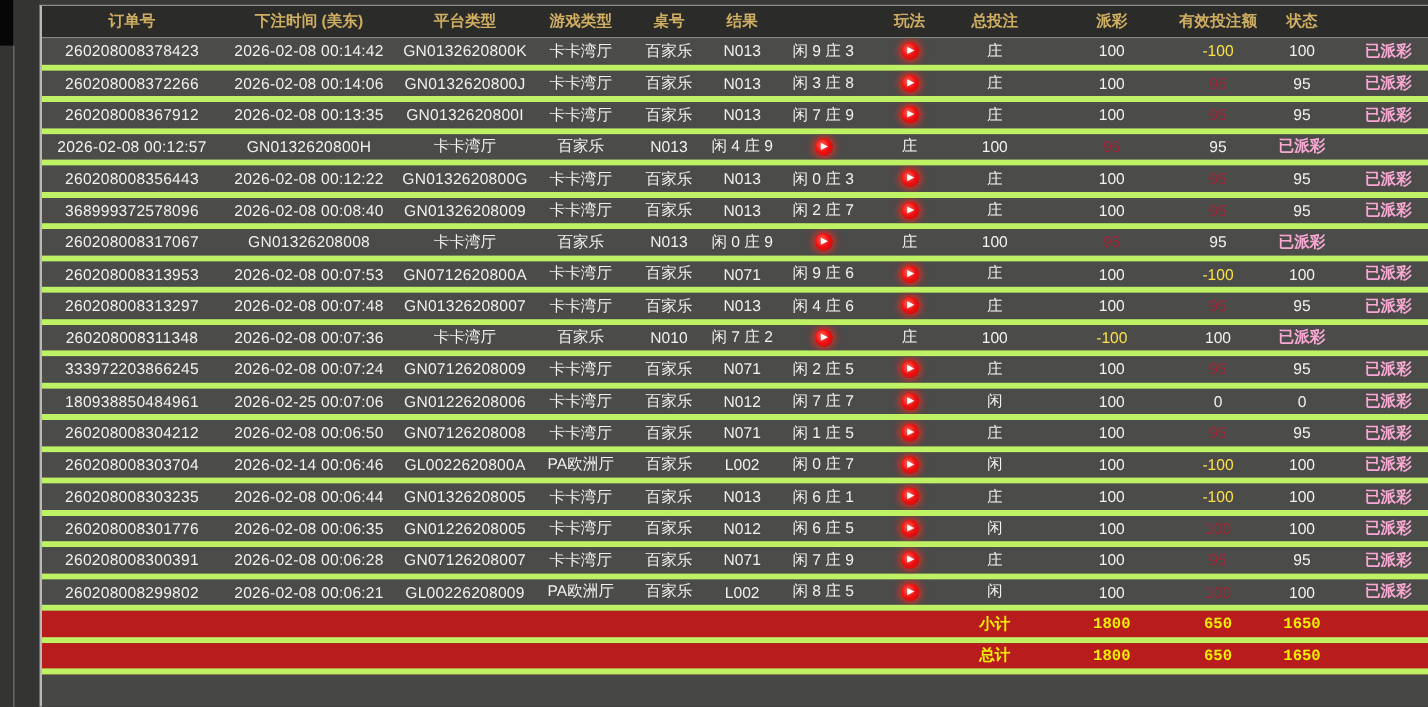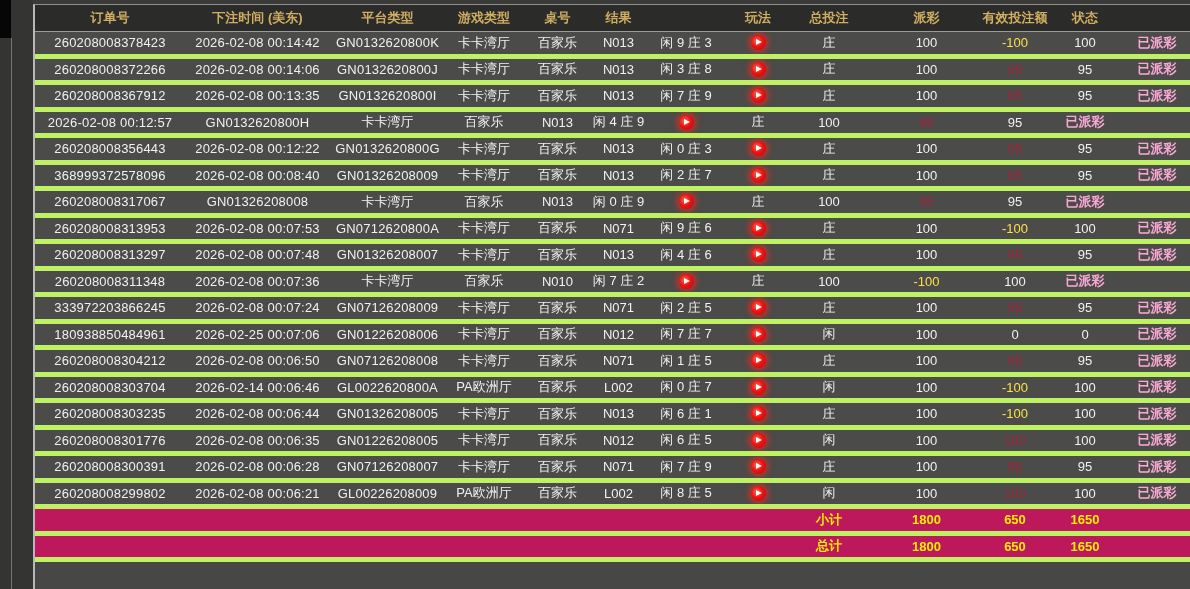--- a/index.html
+++ b/index.html
@@ -30,21 +30,21 @@
   }
   .thead {
     height:27px; background:#2b2b29;
     border-bottom:1px solid #9c9c9a;
   }
   .th {
     display:flex; align-items:center; justify-content:center;
     color:#cfae62; font-size:13px; font-weight:bold; white-space:nowrap;
   }
   .trow { height:26.5px; background:#4b4b49; border-bottom:5px solid #bef264; }
-  .trow.summary { background:#be185d; }
+  .trow.summary { background:#b91c1c;font-family:Liberation Mono, monospace; }
   .td {
     display:flex; align-items:center; justify-content:center;
     color:#f1f1f1; font-size:13px; white-space:nowrap; overflow:hidden;
   }
   .td.num { letter-spacing:0.2px; }
   .pay-green { color:#fde047; }
   .pay-red { color:#a02538; }
   .pay-white { color:#f1f1f1; }
   .status { color:#f9a8d4; font-weight:bold; }
   .sum-txt { color:#f2ef00; font-weight:bold; }

